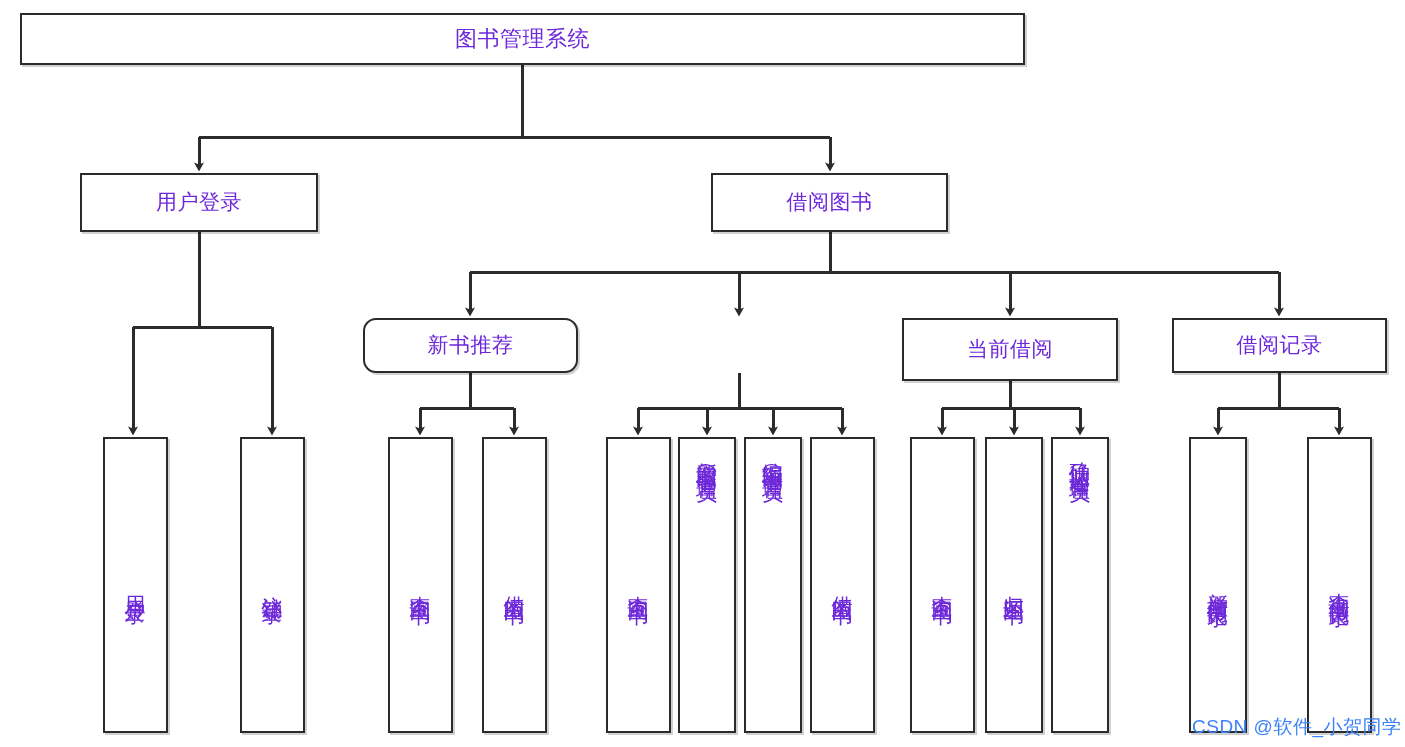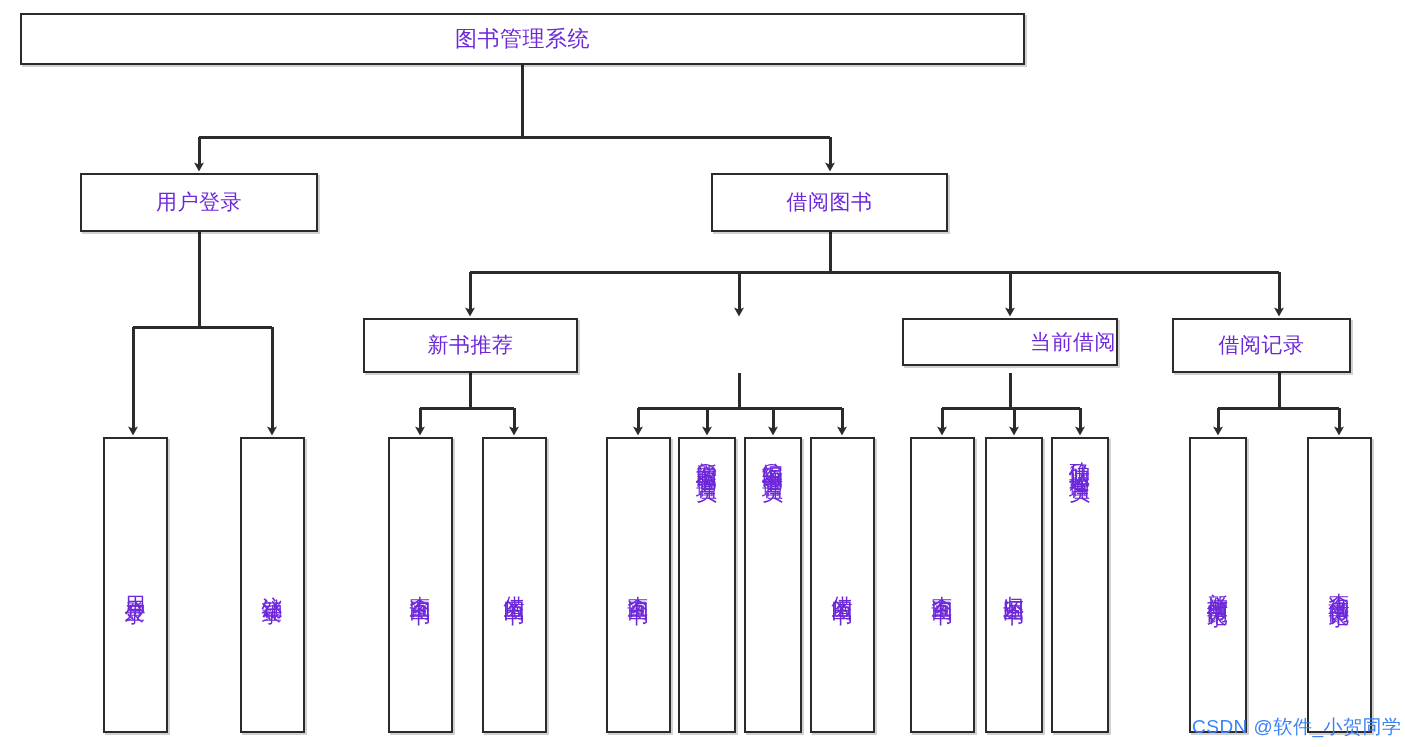--- a/index.html
+++ b/index.html
@@ -135,27 +135,27 @@
     <span class="node-label">图书管理系统</span>
   </div>
 
   <div class="node lvl2" style="left:80px; top:173px; width:238px; height:59px;">
     <span class="node-label">用户登录</span>
   </div>
   <div class="node lvl2" style="left:711px; top:173px; width:237px; height:59px;">
     <span class="node-label">借阅图书</span>
   </div>
 
-  <div class="node lvl3" style="left:363px; top:318px; width:215px; height:55px;">
+  <div class="node lvl3" style="left:363px; top:318px; width:215px; height:55px;border-radius:13px;">
     <span class="node-label">新书推荐</span>
   </div>
-  <div class="node lvl3" style="left:902px; top:318px; width:216px; height:48px;justify-content:flex-end;">
+  <div class="node lvl3" style="left:902px; top:318px; width:216px; height:63px;">
     <span class="node-label">当前借阅</span>
   </div>
-  <div class="node lvl3" style="left:1172px; top:318px; width:179px; height:55px;">
+  <div class="node lvl3" style="left:1172px; top:318px; width:215px; height:55px;">
     <span class="node-label">借阅记录</span>
   </div>
 
   <div class="node leaf mid" style="left:103px; top:437px; width:65px; height:296px;">
     <span class="node-label">用户登录</span>
   </div>
   <div class="node leaf mid" style="left:240px; top:437px; width:65px; height:296px;">
     <span class="node-label">注销登录</span>
   </div>
   <div class="node leaf mid" style="left:388px; top:437px; width:65px; height:296px;">

